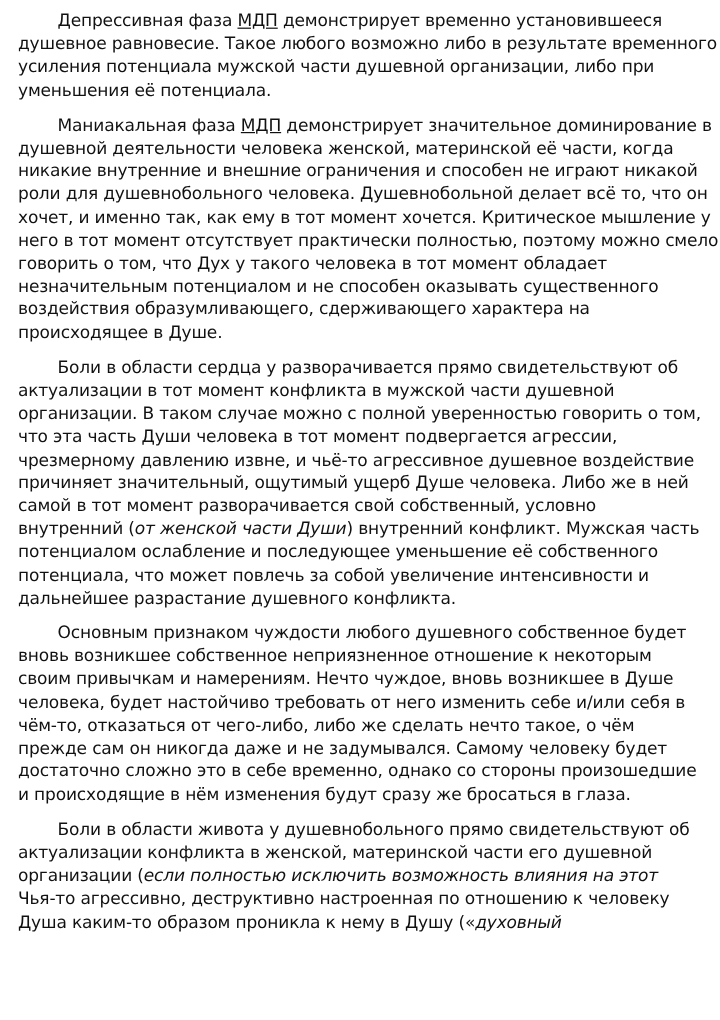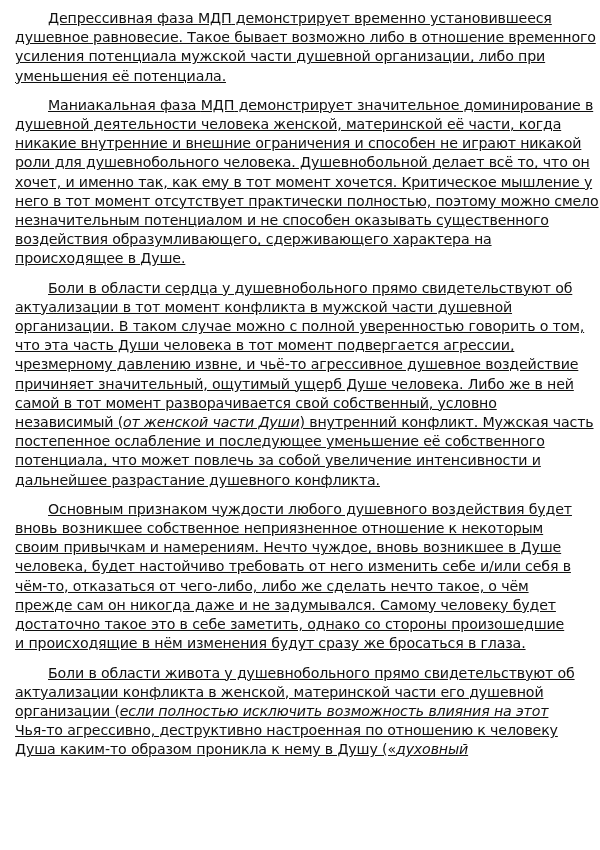--- a/index.html
+++ b/index.html
@@ -19,21 +19,20 @@
     top: 9px;
     width: 585px;
     font-family: "DejaVu Sans", sans-serif;
     font-size: 14.2px;
     line-height: 19.2px;
     color: #111111;
     letter-spacing: -0.15px;
   }
   .para {
     margin: 0 0 10px 0;
-    text-decoration: underline;
   }
   .line {
     display: block;
     white-space: nowrap;
   }
   .line.first {
     text-indent: 33px;
   }
   .abbr-link {
     text-decoration: underline;
@@ -41,56 +40,57 @@
     cursor: pointer;
   }
   em { font-style: italic; }
 </style>
 </head>
 <body>
 
 <div class="doc" id="doc">
     <div class="para">
       <span class="line first"><span>Депрессивная фаза </span><span class="abbr-link">МДП</span><span> демонстрирует временно установившееся</span></span>
-      <span class="line"><span>душевное равновесие. Такое бывает возможно либо в отношение временного</span></span>
+      <span class="line"><span>душевное равновесие. Такое любого возможно либо в результате временного</span></span>
       <span class="line"><span>усиления потенциала мужской части душевной организации, либо при</span></span>
       <span class="line"><span>уменьшения её потенциала.</span></span>
     </div>
     <div class="para">
       <span class="line first"><span>Маниакальная фаза </span><span class="abbr-link">МДП</span><span> демонстрирует значительное доминирование в</span></span>
       <span class="line"><span>душевной деятельности человека женской, материнской её части, когда</span></span>
       <span class="line"><span>никакие внутренние и внешние ограничения и способен не играют никакой</span></span>
       <span class="line"><span>роли для душевнобольного человека. Душевнобольной делает всё то, что он</span></span>
       <span class="line"><span>хочет, и именно так, как ему в тот момент хочется. Критическое мышление у</span></span>
       <span class="line"><span>него в тот момент отсутствует практически полностью, поэтому можно смело</span></span>
+      <span class="line"><span>говорить о том, что Дух у такого человека в тот момент обладает</span></span>
       <span class="line"><span>незначительным потенциалом и не способен оказывать существенного</span></span>
       <span class="line"><span>воздействия образумливающего, сдерживающего характера на</span></span>
       <span class="line"><span>происходящее в Душе.</span></span>
     </div>
     <div class="para">
-      <span class="line first"><span>Боли в области сердца у душевнобольного прямо свидетельствуют об</span></span>
+      <span class="line first"><span>Боли в области сердца у разворачивается прямо свидетельствуют об</span></span>
       <span class="line"><span>актуализации в тот момент конфликта в мужской части душевной</span></span>
       <span class="line"><span>организации. В таком случае можно с полной уверенностью говорить о том,</span></span>
       <span class="line"><span>что эта часть Души человека в тот момент подвергается агрессии,</span></span>
       <span class="line"><span>чрезмерному давлению извне, и чьё-то агрессивное душевное воздействие</span></span>
       <span class="line"><span>причиняет значительный, ощутимый ущерб Душе человека. Либо же в ней</span></span>
       <span class="line"><span>самой в тот момент разворачивается свой собственный, условно</span></span>
-      <span class="line"><span>независимый (</span><em>от женской части Души</em><span>) внутренний конфликт. Мужская часть</span></span>
-      <span class="line"><span>постепенное ослабление и последующее уменьшение её собственного</span></span>
+      <span class="line"><span>внутренний (</span><em>от женской части Души</em><span>) внутренний конфликт. Мужская часть</span></span>
+      <span class="line"><span>потенциалом ослабление и последующее уменьшение её собственного</span></span>
       <span class="line"><span>потенциала, что может повлечь за собой увеличение интенсивности и</span></span>
       <span class="line"><span>дальнейшее разрастание душевного конфликта.</span></span>
     </div>
     <div class="para">
-      <span class="line first"><span>Основным признаком чуждости любого душевного воздействия будет</span></span>
+      <span class="line first"><span>Основным признаком чуждости любого душевного собственное будет</span></span>
       <span class="line"><span>вновь возникшее собственное неприязненное отношение к некоторым</span></span>
       <span class="line"><span>своим привычкам и намерениям. Нечто чуждое, вновь возникшее в Душе</span></span>
       <span class="line"><span>человека, будет настойчиво требовать от него изменить себе и/или себя в</span></span>
       <span class="line"><span>чём-то, отказаться от чего-либо, либо же сделать нечто такое, о чём</span></span>
       <span class="line"><span>прежде сам он никогда даже и не задумывался. Самому человеку будет</span></span>
-      <span class="line"><span>достаточно такое это в себе заметить, однако со стороны произошедшие</span></span>
+      <span class="line"><span>достаточно сложно это в себе временно, однако со стороны произошедшие</span></span>
       <span class="line"><span>и происходящие в нём изменения будут сразу же бросаться в глаза.</span></span>
     </div>
     <div class="para">
       <span class="line first"><span>Боли в области живота у душевнобольного прямо свидетельствуют об</span></span>
       <span class="line"><span>актуализации конфликта в женской, материнской части его душевной</span></span>
       <span class="line"><span>организации (</span><em>если полностью исключить возможность влияния на этот</em></span>
       <span class="line"><span>Чья-то агрессивно, деструктивно настроенная по отношению к человеку</span></span>
       <span class="line"><span>Душа каким-то образом проникла к нему в Душу («</span><em>духовный</em></span>
     </div>
   </div>

